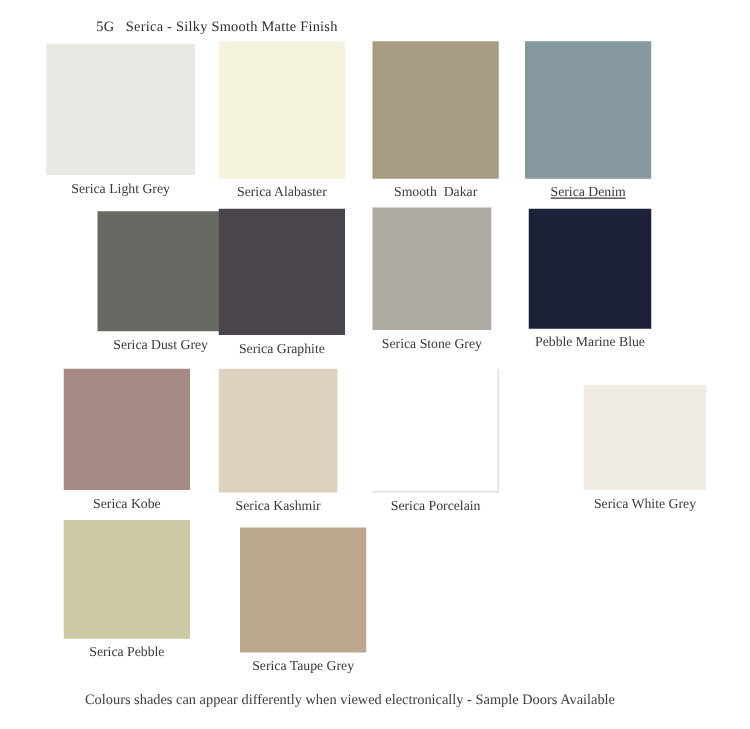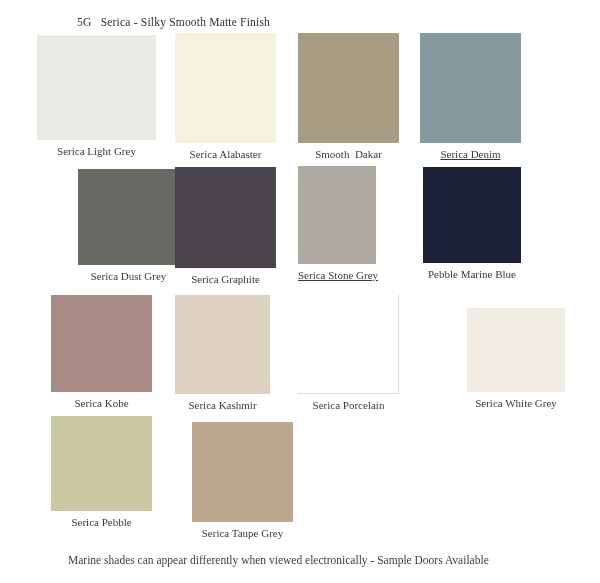--- a/index.html
+++ b/index.html
@@ -90,21 +90,21 @@
         <div class="swatch-label">Serica Denim</div>
       </div>
       <div class="swatch-cell" style="left: 51px; top: 169px; width: 101px; margin-left: 27px;">
         <div class="swatch-chip" style="height: 96px; background: rgb(103, 105, 99);"></div>
         <div class="swatch-label">Serica Dust Grey</div>
       </div>
       <div class="swatch-cell" style="left: 175px; top: 167px; width: 101px;">
         <div class="swatch-chip" style="height: 101px; background: rgb(74, 68, 76);"></div>
         <div class="swatch-label">Serica Graphite</div>
       </div>
-      <div class="swatch-cell" style="left: 298px; top: 166px; width: 78px; text-decoration: underline;">
+      <div class="swatch-cell" style="left: 298px; top: 166px; width: 95px;">
         <div class="swatch-chip" style="height: 98px; background: rgb(174, 170, 161);"></div>
         <div class="swatch-label">Serica Stone Grey</div>
       </div>
       <div class="swatch-cell" style="left: 423px; top: 167px; width: 98px;">
         <div class="swatch-chip" style="height: 96px; background: rgb(28, 32, 56);"></div>
         <div class="swatch-label">Pebble Marine Blue</div>
       </div>
       <div class="swatch-cell" style="left: 51px; top: 295px; width: 101px;">
         <div class="swatch-chip" style="height: 97px; background: rgb(168, 138, 133);"></div>
         <div class="swatch-label">Serica Kobe</div>
@@ -124,15 +124,15 @@
       <div class="swatch-cell" style="left: 51px; top: 416px; width: 101px;">
         <div class="swatch-chip" style="height: 95px; background: rgb(203, 200, 164);"></div>
         <div class="swatch-label">Serica Pebble</div>
       </div>
       <div class="swatch-cell" style="left: 192px; top: 422px; width: 101px;">
         <div class="swatch-chip" style="height: 100px; background: rgb(189, 168, 143);"></div>
         <div class="swatch-label">Serica Taupe Grey</div>
       </div>
     </div>
 
-  <div class="chart-footer">Marine shades can appear differently when viewed electronically - Sample Doors Available</div>
+  <div class="chart-footer">Colours shades can appear differently when viewed electronically - Sample Doors Available</div>
 
 </div>
 
 </body></html>

